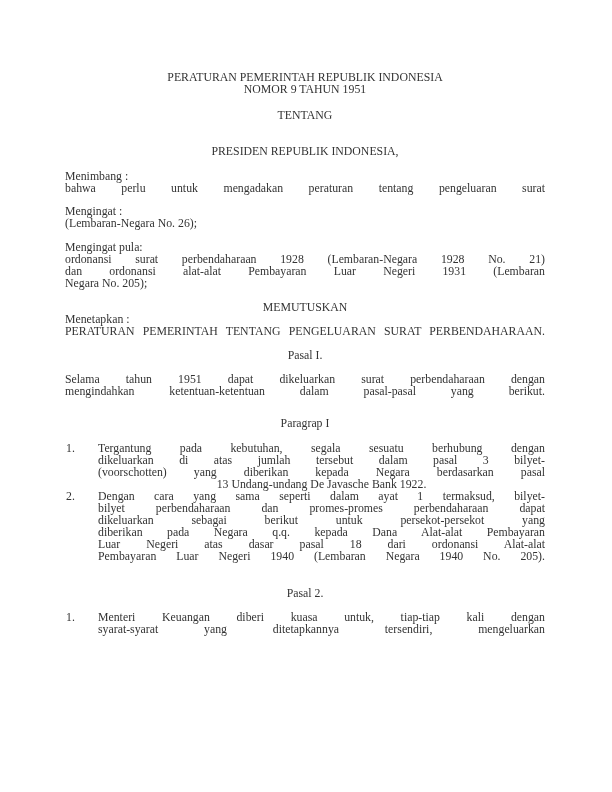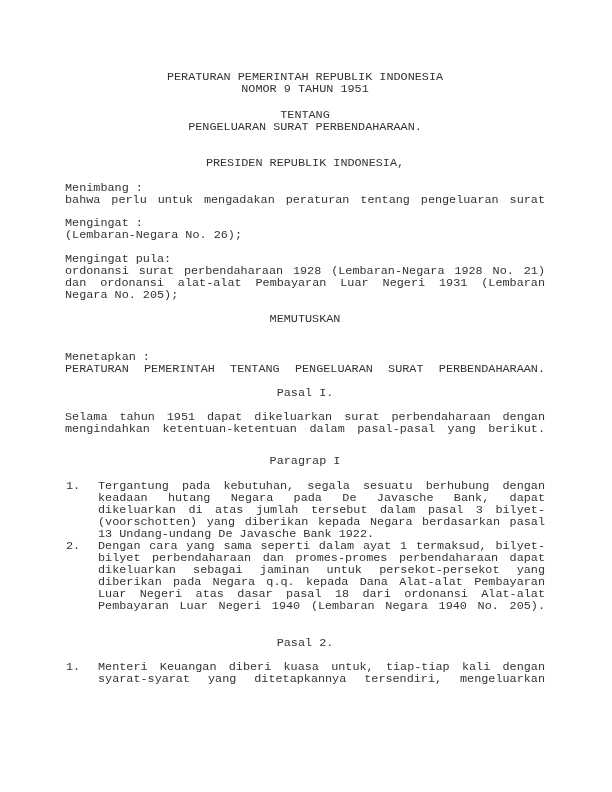--- a/index.html
+++ b/index.html
@@ -6,21 +6,21 @@
     margin: 0;
     padding: 0;
     background: #ffffff;
   }
   .page {
     position: relative;
     width: 612px;
     height: 732px;
     background: #ffffff;
     overflow: hidden;
-    font-family: Liberation Mono, monospace;
+    font-family: Liberation Serif, serif;
     font-size: 11.8px;
     color: #333333;
   }
   .text-area {
     position: absolute;
     left: 65px;
     top: 71px;
     width: 480px;
   }
   .line {
@@ -31,60 +31,58 @@
     line-height: 12px;
     white-space: normal;
   }
   .line.center { text-align: center; }
   .line.left { text-align: left; }
   .line.justify {
     text-align: justify;
     text-align-last: justify;
     -moz-text-align-last: justify;
   }
-  .line.indent { padding-left: 33px; }
+  .line.indent { padding-left: 33px; text-align: center; }
   .marker {
     position: absolute;
     left: 1px;
     top: 0;
   }
 </style>
 </head>
 <body>
 
 <div class="page">
   <div class="text-area" style="color: rgb(51, 51, 51);">
       <div class="line center">PERATURAN PEMERINTAH REPUBLIK INDONESIA</div>
       <div class="line center">NOMOR 9 TAHUN 1951</div>
       <div class="line center" style="margin-top: 14px;">TENTANG</div>
-      <div class="line center">PENGELUARAN SURAT PERBENDAHARAAN.</div>
       <div class="line center" style="margin-top: 24px;">PRESIDEN REPUBLIK INDONESIA,</div>
       <div class="line left" style="margin-top: 13px;">Menimbang :</div>
       <div class="line justify">bahwa perlu untuk mengadakan peraturan tentang pengeluaran surat</div>
       <div class="line left" style="margin-top: 11px;">Mengingat :</div>
       <div class="line left">(Lembaran-Negara No. 26);</div>
       <div class="line left" style="margin-top: 12px;">Mengingat pula:</div>
       <div class="line justify">ordonansi surat perbendaharaan 1928 (Lembaran-Negara 1928 No. 21)</div>
       <div class="line justify">dan ordonansi alat-alat Pembayaran Luar Negeri 1931 (Lembaran</div>
       <div class="line left">Negara No. 205);</div>
       <div class="line center" style="margin-top: 12px;">MEMUTUSKAN</div>
-      <div class="line left" style="margin-top: 26px;">Menetapkan :</div>
+      <div class="line left" style="margin-top: 0;">Menetapkan :</div>
       <div class="line justify">PERATURAN PEMERINTAH TENTANG PENGELUARAN SURAT PERBENDAHARAAN.</div>
       <div class="line center" style="margin-top: 12px;">Pasal I.</div>
       <div class="line justify" style="margin-top: 12px;">Selama tahun 1951 dapat dikeluarkan surat perbendaharaan dengan</div>
       <div class="line justify">mengindahkan ketentuan-ketentuan dalam pasal-pasal yang berikut.</div>
       <div class="line center" style="margin-top: 20px;">Paragrap I</div>
       <div class="line justify indent" style="margin-top: 13px;"><span class="marker">1.</span>Tergantung pada kebutuhan, segala sesuatu berhubung dengan</div>
-      <div class="line justify indent">keadaan hutang Negara pada De Javasche Bank, dapat</div>
       <div class="line justify indent">dikeluarkan di atas jumlah tersebut dalam pasal 3 bilyet-</div>
       <div class="line justify indent">(voorschotten) yang diberikan kepada Negara berdasarkan pasal</div>
       <div class="line left indent">13 Undang-undang De Javasche Bank 1922.</div>
       <div class="line justify indent"><span class="marker">2.</span>Dengan cara yang sama seperti dalam ayat 1 termaksud, bilyet-</div>
       <div class="line justify indent">bilyet perbendaharaan dan promes-promes perbendaharaan dapat</div>
-      <div class="line justify indent">dikeluarkan sebagai jaminan untuk persekot-persekot yang</div>
+      <div class="line justify indent">dikeluarkan sebagai berikut untuk persekot-persekot yang</div>
       <div class="line justify indent">diberikan pada Negara q.q. kepada Dana Alat-alat Pembayaran</div>
       <div class="line justify indent">Luar Negeri atas dasar pasal 18 dari ordonansi Alat-alat</div>
       <div class="line justify indent">Pembayaran Luar Negeri 1940 (Lembaran Negara 1940 No. 205).</div>
       <div class="line center" style="margin-top: 25px;">Pasal 2.</div>
       <div class="line justify indent" style="margin-top: 12px;"><span class="marker">1.</span>Menteri Keuangan diberi kuasa untuk, tiap-tiap kali dengan</div>
       <div class="line justify indent">syarat-syarat yang ditetapkannya tersendiri, mengeluarkan</div>
     </div>
 </div>
 
 </body></html>

